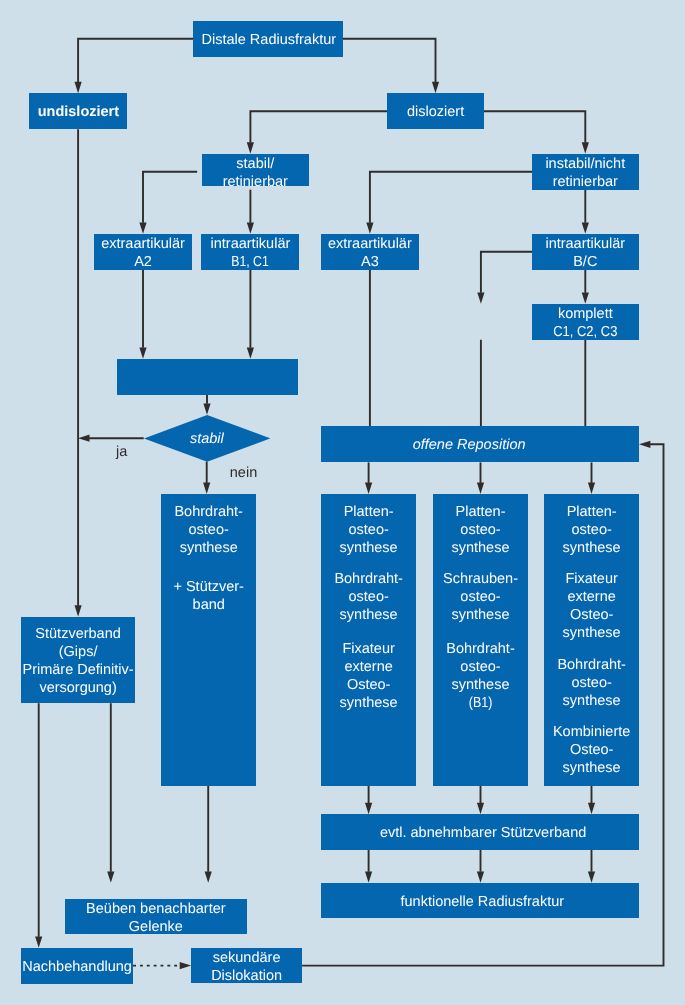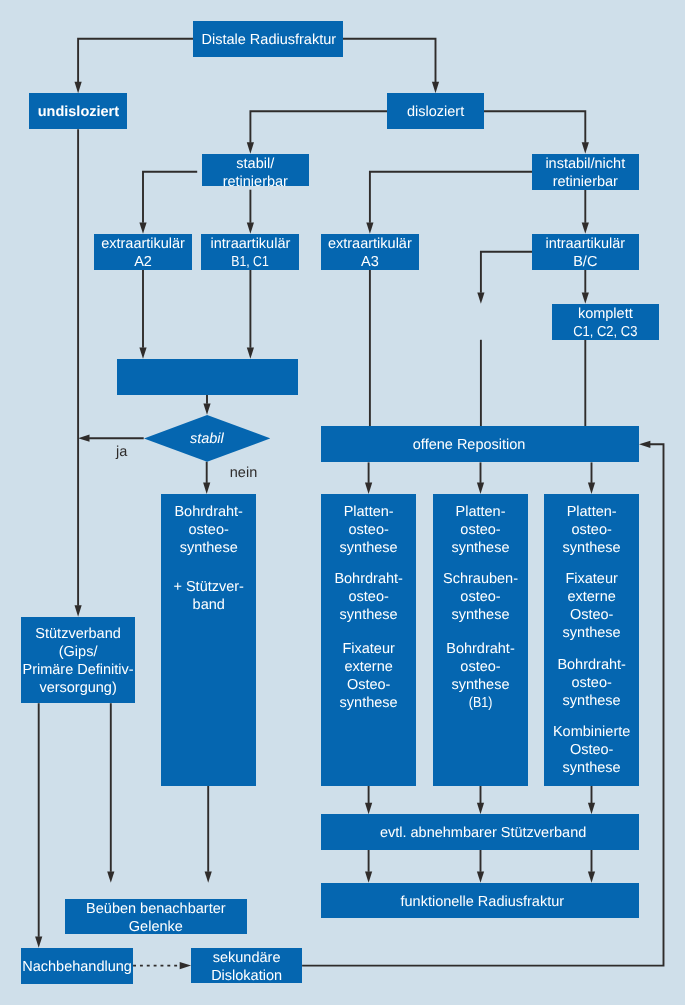--- a/index.html
+++ b/index.html
@@ -188,35 +188,35 @@
   <div class="node" style="left:320.6px;top:233.8px;width:98.5px;height:36px;">
     <div class="shape"></div>
     <div class="txt" style="top:0.95px;left:-6.00px;right:-6.00px">extraartikulär</div>
     <div class="txt" style="top:18.95px;left:-6.00px;right:-6.00px">A3</div>
     </div>
   <div class="node" style="left:532px;top:233.8px;width:106.6px;height:36px;">
     <div class="shape"></div>
     <div class="txt" style="top:0.95px;left:-6.00px;right:-6.00px">intraartikulär</div>
     <div class="txt" style="top:18.95px;left:-6.00px;right:-6.00px">B/C</div>
     </div>
-  <div class="node" style="left:532px;top:303.8px;width:106.6px;height:36px;margin-left:20px;">
+  <div class="node" style="left:532px;top:303.8px;width:106.6px;height:36px;">
     <div class="shape"></div>
     <div class="txt" style="top:0.95px;left:-6.00px;right:-6.00px">komplett</div>
     <div class="txt" style="top:18.95px;left:-6.00px;right:-6.00px;transform:scaleX(0.895)">C1, C2, C3</div>
     </div>
   <div class="node" style="left:116.9px;top:358.8px;width:181.5px;height:36px;">
     <div class="shape"></div>
     </div>
   <div class="node diamond" style="left:143.7px;top:414.8px;width:126.3px;height:46.8px;font-style:italic;">
     <svg class="shape" viewBox="0 0 126.3 46.8" preserveAspectRatio="none">
         <polygon points="0,23.4 63.15,0 126.3,23.4 63.15,46.8" fill="#0566b0"></polygon>
       </svg>
     <div class="txt" style="top:14.85px;left:-6.00px;right:-6.00px">stabil</div>
     </div>
-  <div class="node" style="left:321px;top:426.4px;width:318px;height:36px;">
+  <div class="node" style="left:321px;top:426.4px;width:318px;height:36px;font-style:italic;">
     <div class="shape"></div>
     <div class="txt" style="top:9.15px;left:-16.90px;right:4.90px">offene Reposition</div>
     </div>
   <div class="node" style="left:161.3px;top:493.9px;width:94.8px;height:292px;">
     <div class="shape"></div>
     <div class="txt" style="top:9.05px;left:-6.00px;right:-6.00px">Bohrdraht-</div>
     <div class="txt" style="top:27.05px;left:-6.00px;right:-6.00px">osteo-</div>
     <div class="txt" style="top:45.05px;left:-6.00px;right:-6.00px">synthese</div>
     <div class="txt" style="top:83.75px;left:-6.00px;right:-6.00px">+ Stützver-</div>
     <div class="txt" style="top:101.75px;left:-6.00px;right:-6.00px">band</div>

